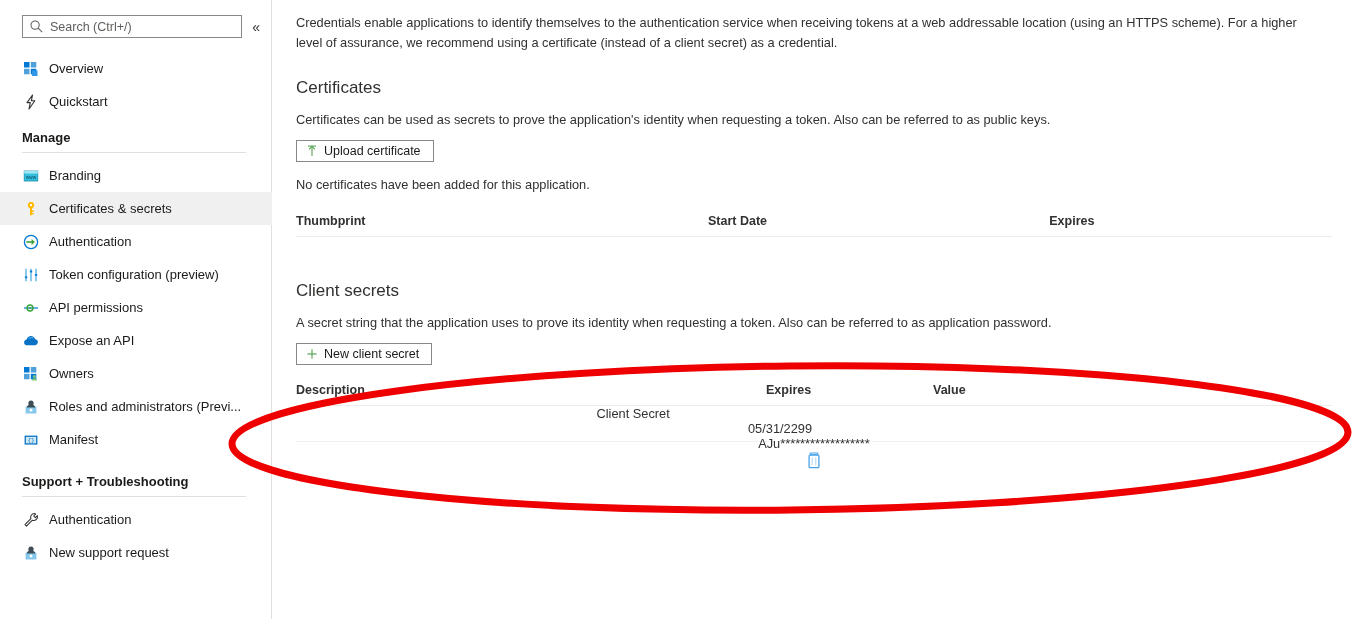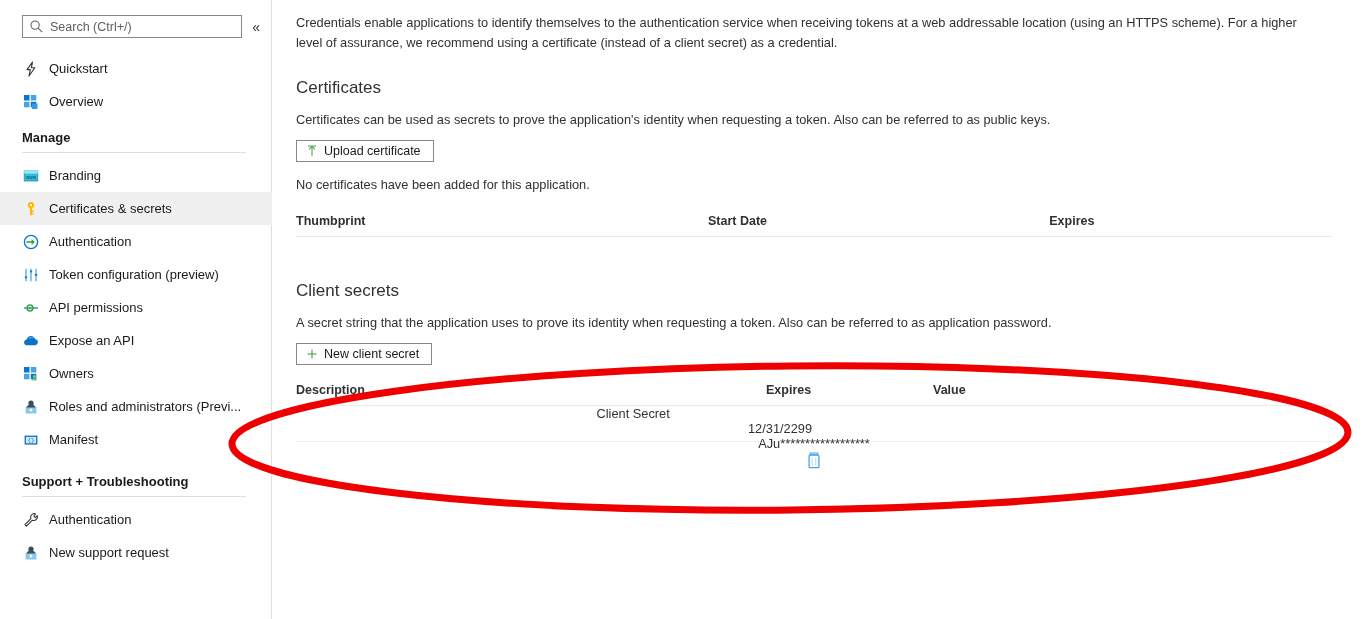--- a/index.html
+++ b/index.html
@@ -180,37 +180,37 @@
         <input type="text" placeholder="Search (Ctrl+/)" style="">
       </div>
       <div class="collapse-btn">«</div>
     </div>
 
     <div class="nav-list">
 
       <div class="nav-item">
         <span class="ico">
           <svg width="16" height="16" viewBox="0 0 16 16">
-            <path d="M9.5 1 L4 8.6h3.3L6 15l5.8-8.2H8.4z" fill="none" stroke="#323130" stroke-width="1.1" stroke-linejoin="round"></path>
-          </svg>
-        </span>
-        <span class="lbl">Quickstart</span>
-      </div>
-
-      <div class="nav-item">
-        <span class="ico">
-          <svg width="16" height="16" viewBox="0 0 16 16">
             <rect x="1" y="1" width="5.5" height="5.5" fill="#0078d4"></rect>
             <rect x="7.8" y="1" width="5.5" height="5.5" fill="#50a0dc"></rect>
             <rect x="1" y="7.8" width="5.5" height="5.5" fill="#50a0dc"></rect>
             <rect x="7.8" y="7.8" width="5.5" height="5.5" fill="#0078d4"></rect>
             <path d="M9 9.5h5.5V15H9z" fill="#3399e6"></path>
           </svg>
         </span>
         <span class="lbl">Overview</span>
+      </div>
+
+      <div class="nav-item">
+        <span class="ico">
+          <svg width="16" height="16" viewBox="0 0 16 16">
+            <path d="M9.5 1 L4 8.6h3.3L6 15l5.8-8.2H8.4z" fill="none" stroke="#323130" stroke-width="1.1" stroke-linejoin="round"></path>
+          </svg>
+        </span>
+        <span class="lbl">Quickstart</span>
       </div>
 
       <div class="nav-section">
         <div class="sec-title">Manage</div>
         <div class="sec-rule"></div>
       </div>
 
       <div style="margin-top:6px;">
         <div class="nav-item">
           <span class="ico">
@@ -397,21 +397,21 @@
 
     <div class="tbl" style="margin-top:15px;">
       <div class="thead">
         <div class="c-desc">Description</div>
         <div class="c-sexp">Expires</div>
         <div class="c-val">Value</div>
         <div class="c-act"></div>
       </div>
       <div class="trow">
         <div class="c-desc">Client Secret</div>
-        <div class="c-sexp">12/31/2299</div>
+        <div class="c-sexp">05/31/2299</div>
         <div class="c-val">AJu******************</div>
         <div class="c-act">
           <span class="del-btn">
             <svg width="16" height="17" viewBox="0 0 16 17">
               <rect x="4.2" y="1" width="7.6" height="1.6" fill="none" stroke="#4aa3e8" stroke-width="1"></rect>
               <rect x="3.1" y="3.2" width="9.8" height="12.4" rx="0.9" fill="none" stroke="#4aa3e8" stroke-width="1.3"></rect>
               <line x1="6.2" y1="5.6" x2="6.2" y2="13.2" stroke="#a8d4f2" stroke-width="1"></line>
               <line x1="9.8" y1="5.6" x2="9.8" y2="13.2" stroke="#a8d4f2" stroke-width="1"></line>
             </svg>
           </span>

